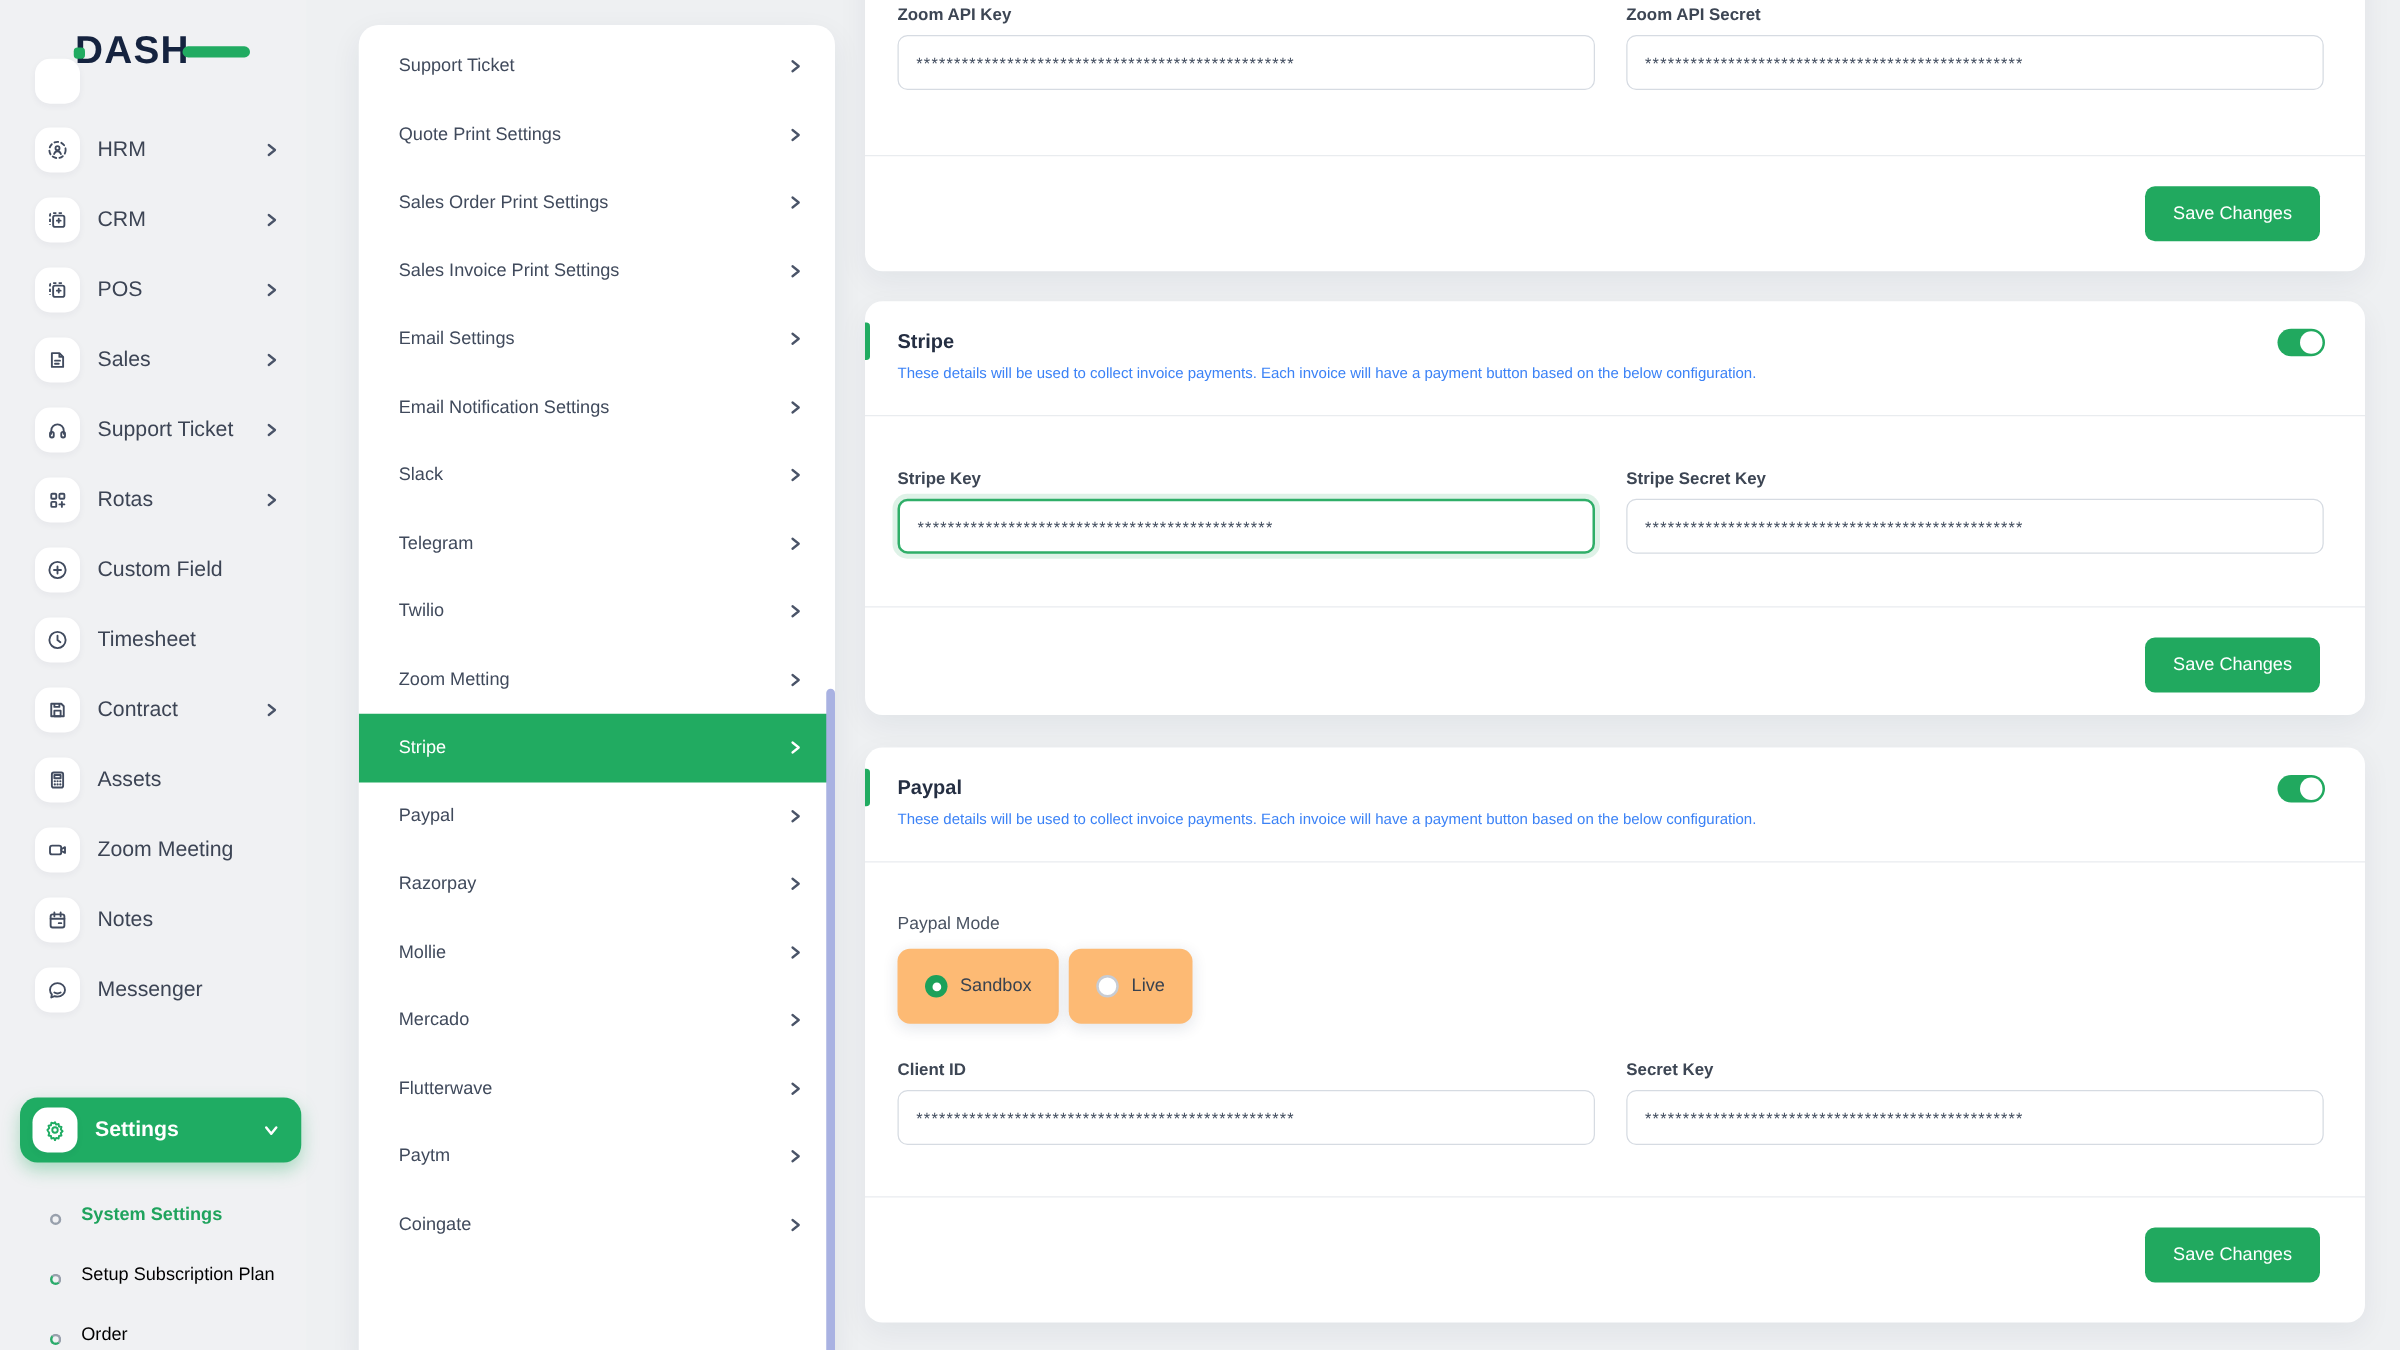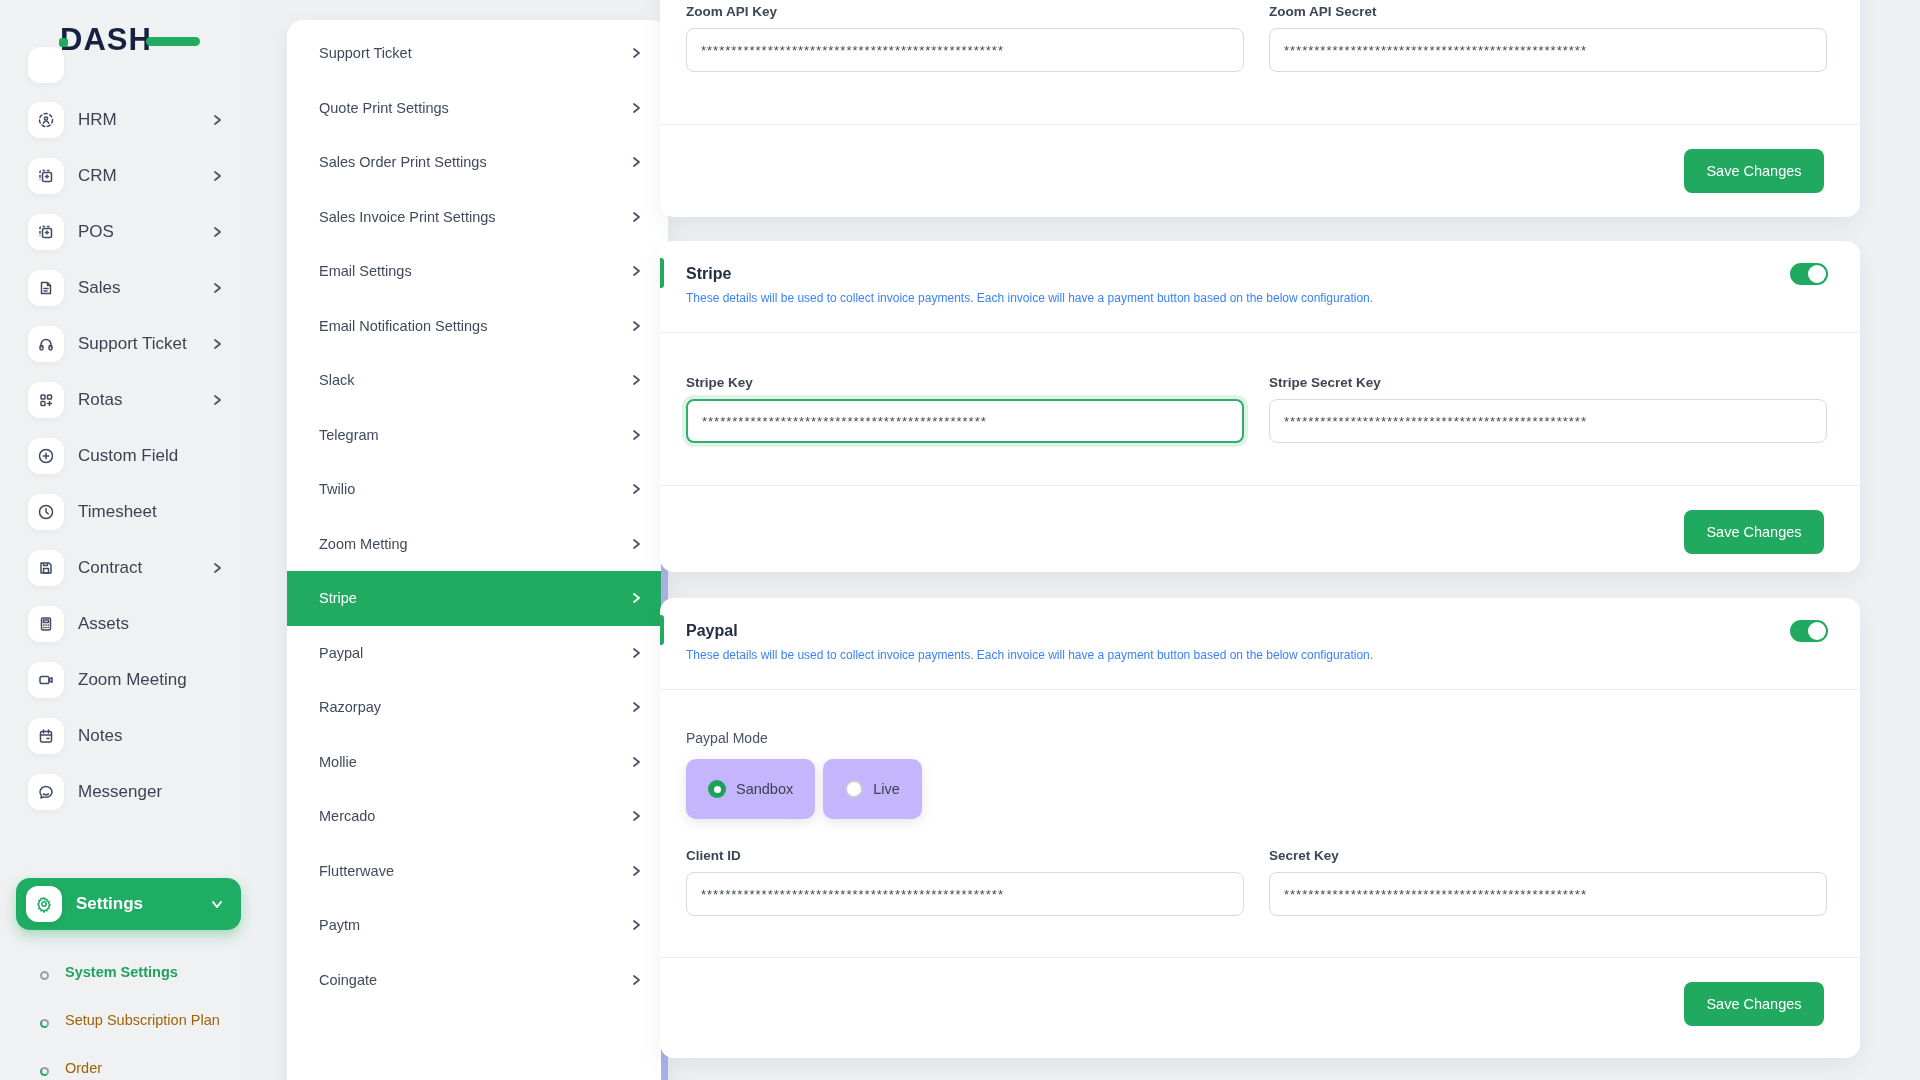--- a/index.html
+++ b/index.html
@@ -24,52 +24,52 @@
   .nav-label { margin-left:14px; font-size:17px; font-weight:500; color:#3c4454; flex:1; }
   .chev { width:12px; height:12px; color:#4a5468; flex:none; }
   .settings-pill { position:absolute; left:16px; top:878px; width:225px; height:52px; background:#1fac63; border-radius:14px; display:flex; align-items:center; padding:0 18px 0 10px; cursor:pointer; box-shadow:0 6px 14px rgba(33,171,97,.35); }
   .settings-pill .tile { color:#1fac63; }
   .settings-pill .nav-label { color:#fff; font-weight:bold; }
   .settings-pill .chev { color:#fff; }
   .subnav { position:absolute; left:0; top:932px; width:245px; }
   .sub-item { display:flex; align-items:flex-end; height:48px; padding-left:40px; cursor:pointer; }
   .bullet { width:9px; height:9px; border-radius:50%; border:2px solid #98a0ac; flex:none; }
   .bullet.greenish { border-color:#98a0ac; border-bottom-color:#2bab6b; border-left-color:#2bab6b; }
-  .sub-label { margin-left:16px; font-size:14.5px; color:#a16207; }
+  .sub-label { margin-left:16px; font-size:14.5px; color:#000000; }
   .sub-item.active .sub-label { color:#1fa35d; font-weight:bold; }
 
   
   .menu-card { position:absolute; left:287px; top:20px; width:381px; height:1075px; background:#fff; border-radius:16px; box-shadow:0 8px 24px rgba(25,39,70,.07); padding-top:6px; overflow:hidden; }
   .menu-item { display:flex; align-items:center; height:54.5px; padding:0 26px 0 32px; font-size:14.5px; color:#404a5c; cursor:pointer; }
   .menu-item .m-label { flex:1; }
   .menu-item .chev { color:#4a5468; }
   .menu-item.selected { background:#21ab61; color:#fff; }
   .menu-item.selected .chev { color:#fff; }
   .menu-scrollbar { position:absolute; right:0px; top:531px; width:7px; height:544px; border-radius:4px; background:#a9b2e2; }
 
   
-  .main { position:absolute; left:660px; top:0; width:1200px; height:1080px; }
+  .main { position:absolute; left:692px; top:0; width:1200px; height:1080px; }
   .card { position:absolute; left:0; width:1200px; background:#fff; border-radius:14px; box-shadow:0 8px 24px rgba(25,39,70,.06); }
   .card-head { position:relative; padding:24px 32px 0 26px; }
   .accent { position:absolute; left:0; top:17px; width:4px; height:30px; background:#21ab61; border-radius:0 3px 3px 0; }
   .sec-title { font-size:16px; font-weight:bold; color:#242e42; }
   .sec-desc { font-size:12px; color:#3b82f6; margin-top:8px; }
   .divider { border-top:1px solid #e9ecef; }
   .field-label { font-size:13.5px; font-weight:bold; color:#3d4654; margin-bottom:9px; }
   .fields-row { display:flex; gap:25px; padding:0 33px 0 26px; }
   .fcol { flex:1; }
   .field-input { width:100%; height:44px; border:1px solid #d6dbe2; border-radius:8px; padding:0 14px; font-size:13px; letter-spacing:1px; color:#3f4a5c; background:#fff; outline:none; font-family:"Liberation Sans","DejaVu Sans",sans-serif; }
   .field-input.focused { border:2px solid #2fae68; box-shadow:0 0 0 4px rgba(47,174,104,.16); }
   .card-foot { display:flex; justify-content:flex-end; padding:24px 36px; }
   .btn-save { min-width:140px; height:44px; background:#21a95f; color:#fff; border:none; border-radius:8px; font-size:14.5px; font-weight:500; cursor:pointer; font-family:"Liberation Sans","DejaVu Sans",sans-serif; padding:0 18px; }
   .toggle { position:absolute; right:32px; top:22px; width:38px; height:22px; background:#21a95f; border-radius:11px; cursor:pointer; }
   .toggle .knob { position:absolute; right:2px; top:2px; width:18px; height:18px; background:#fff; border-radius:50%; }
   .mode-label { font-size:14px; color:#4a5362; margin-bottom:13px; }
   .chips { display:flex; gap:8px; }
-  .chip { height:60px; background:#c4b5fd; border-radius:10px; box-shadow:0 3px 12px rgba(25,39,70,.12); display:flex; align-items:center; padding:0 22px; gap:10px; cursor:pointer; }
+  .chip { height:60px; background:#fdba74; border-radius:10px; box-shadow:0 3px 12px rgba(25,39,70,.12); display:flex; align-items:center; padding:0 22px; gap:10px; cursor:pointer; }
   .radio { width:18px; height:18px; border-radius:50%; flex:none; }
   .radio.on { background:#1ca15a; position:relative; }
   .radio.on::after { content:""; position:absolute; left:5.5px; top:5.5px; width:7px; height:7px; border-radius:50%; background:#fff; }
   .radio.off { border:2px solid #c7ccd4; background:#fff; }
   .chip-label { font-size:14.5px; color:#39424f; }
 </style>
 </head>
 <body>
 
 <svg width="0" height="0" style="position:absolute">

